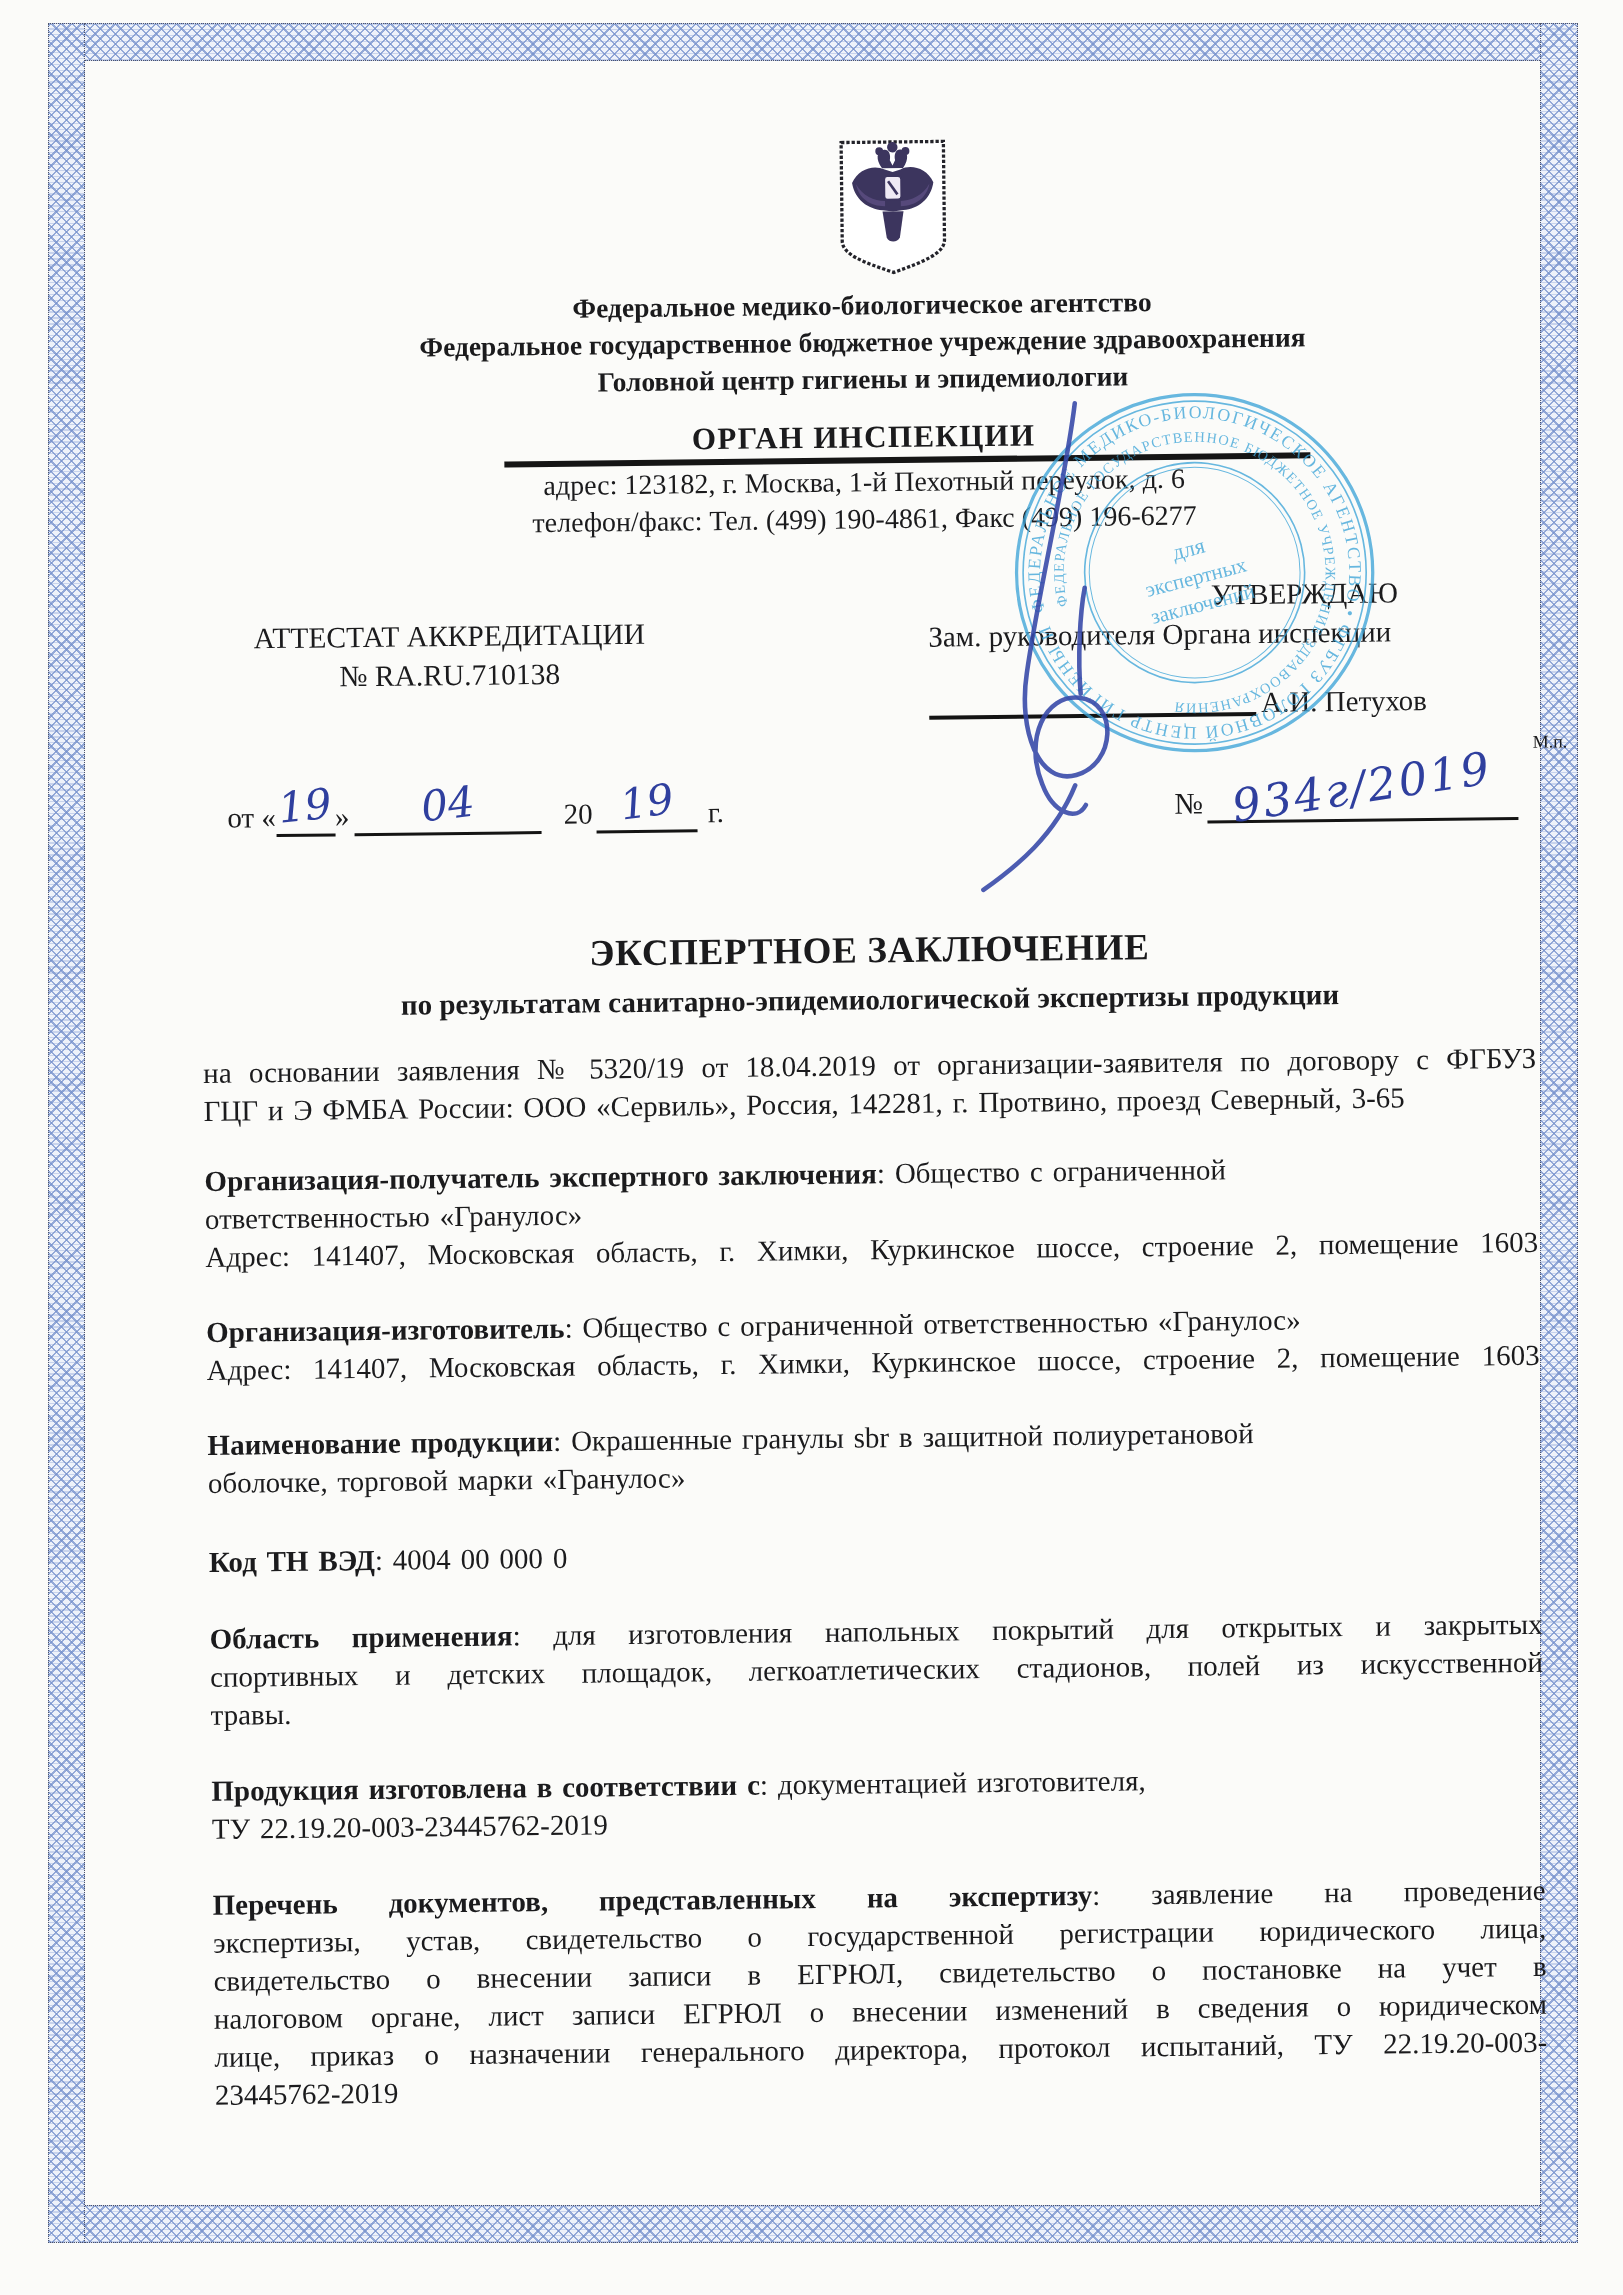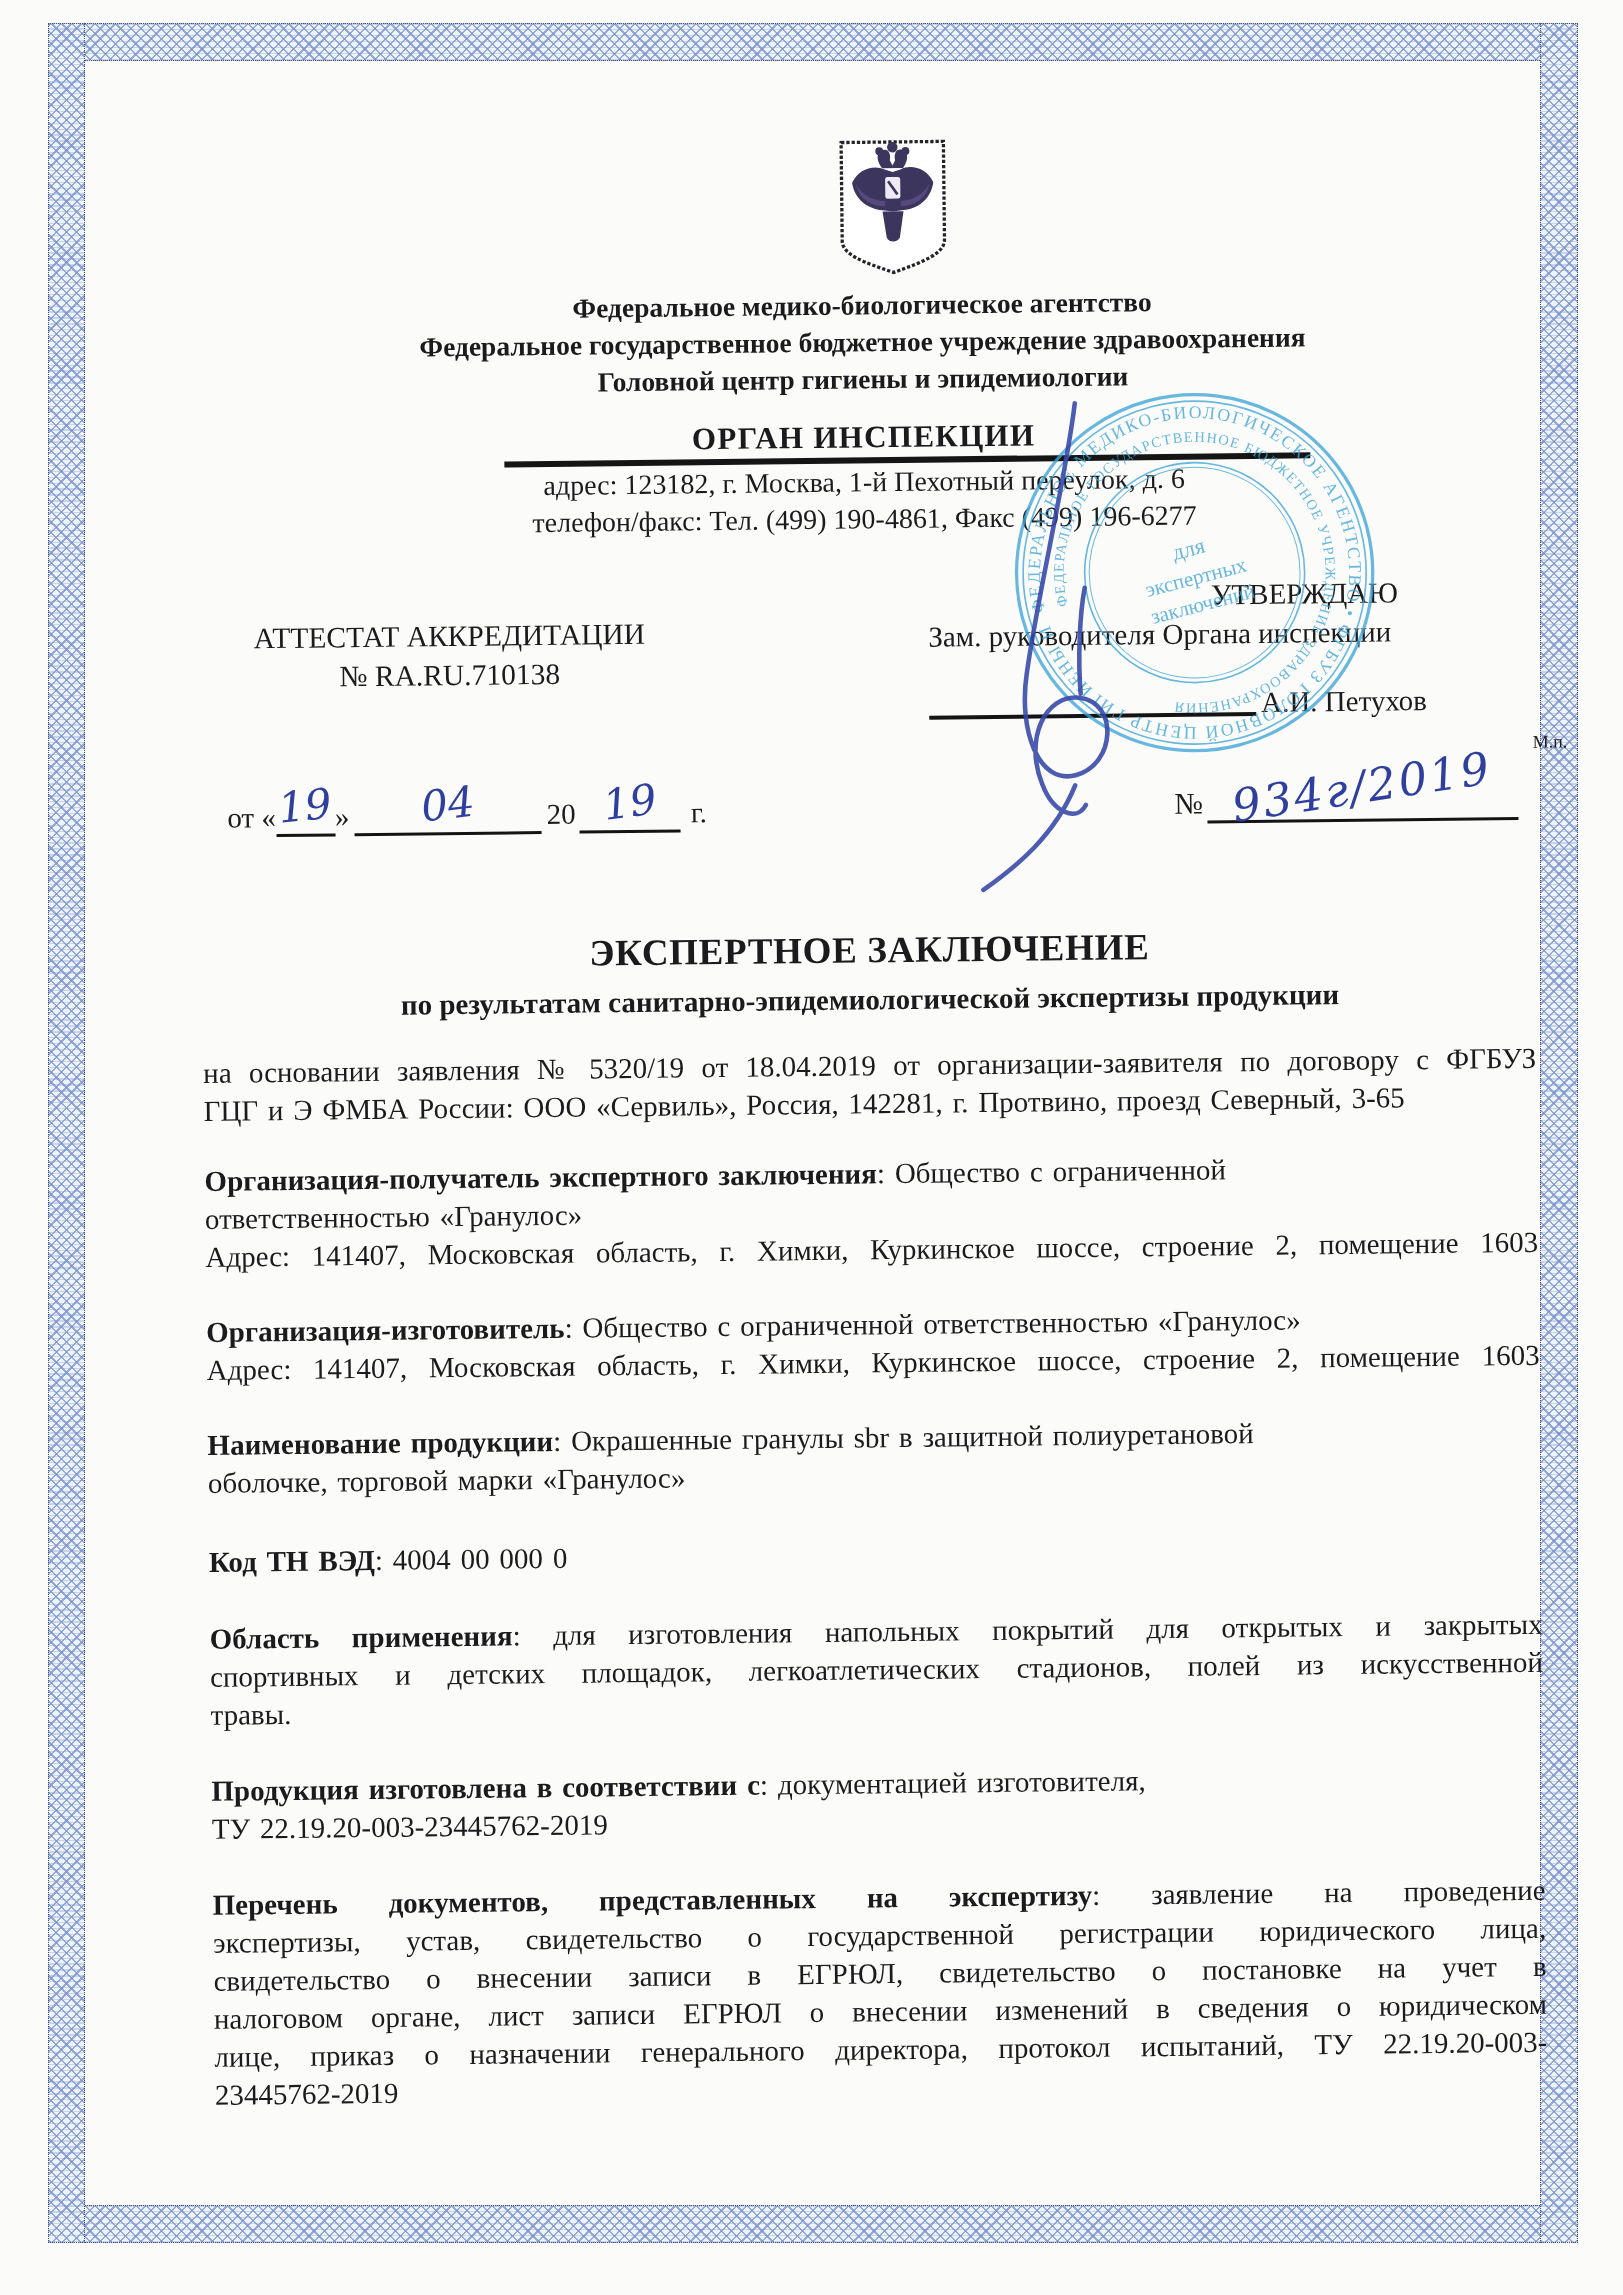--- a/index.html
+++ b/index.html
@@ -124,21 +124,21 @@
 
   <div class="abs approve">
     <div class="l1">УТВЕРЖДАЮ</div>
     <div class="l2">Зам. руководителя Органа инспекции</div>
   </div>
   <div class="abs sig-rule"></div>
   <div class="abs approver-name">А.И. Петухов</div>
   <div class="abs mp">М.п.</div>
 
   <div class="abs date-row">
-    <span>от «</span><span class="slot" style="width:59px"><span class="hw hw-day">19</span></span><span>»</span><span class="slot" style="width:187px;margin-left:5.2px"><span class="hw hw-month">04</span></span><span style="margin-left:5px">20</span><span class="slot" style="width:101px;margin-left:3.9px"><span class="hw hw-year">19</span></span><span style="margin-left:10.5px">г.</span>
+    <span>от «</span><span class="slot" style="width:59px"><span class="hw hw-day">19</span></span><span>»</span><span class="slot" style="width:187px;margin-left:5.2px"><span class="hw hw-month">04</span></span><span style="margin-left:22px">20</span><span class="slot" style="width:101px;margin-left:3.9px"><span class="hw hw-year">19</span></span><span style="margin-left:10.5px">г.</span>
   </div>
 
   <div class="abs num-row">
     <span>№</span><span class="slot" style="width:311px;margin-left:3.9px;border-bottom-width:3.9px"><span class="hw hw-number">934г/2019</span></span>
   </div>
 
   <div class="abs doc-title">ЭКСПЕРТНОЕ ЗАКЛЮЧЕНИЕ</div>
   <div class="abs doc-subtitle">по результатам санитарно-эпидемиологической экспертизы продукции</div>
 
   <div class="abs para p-basis">

